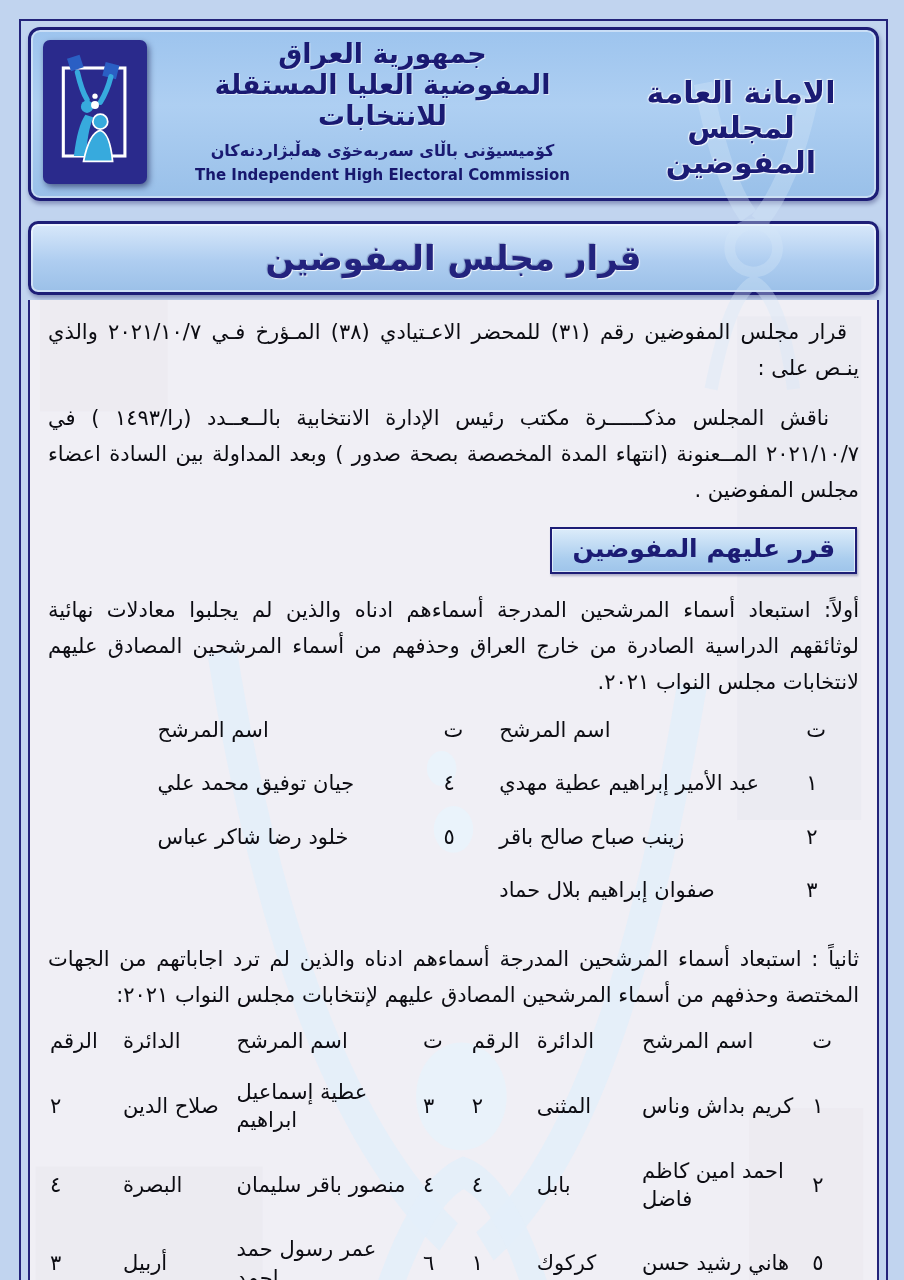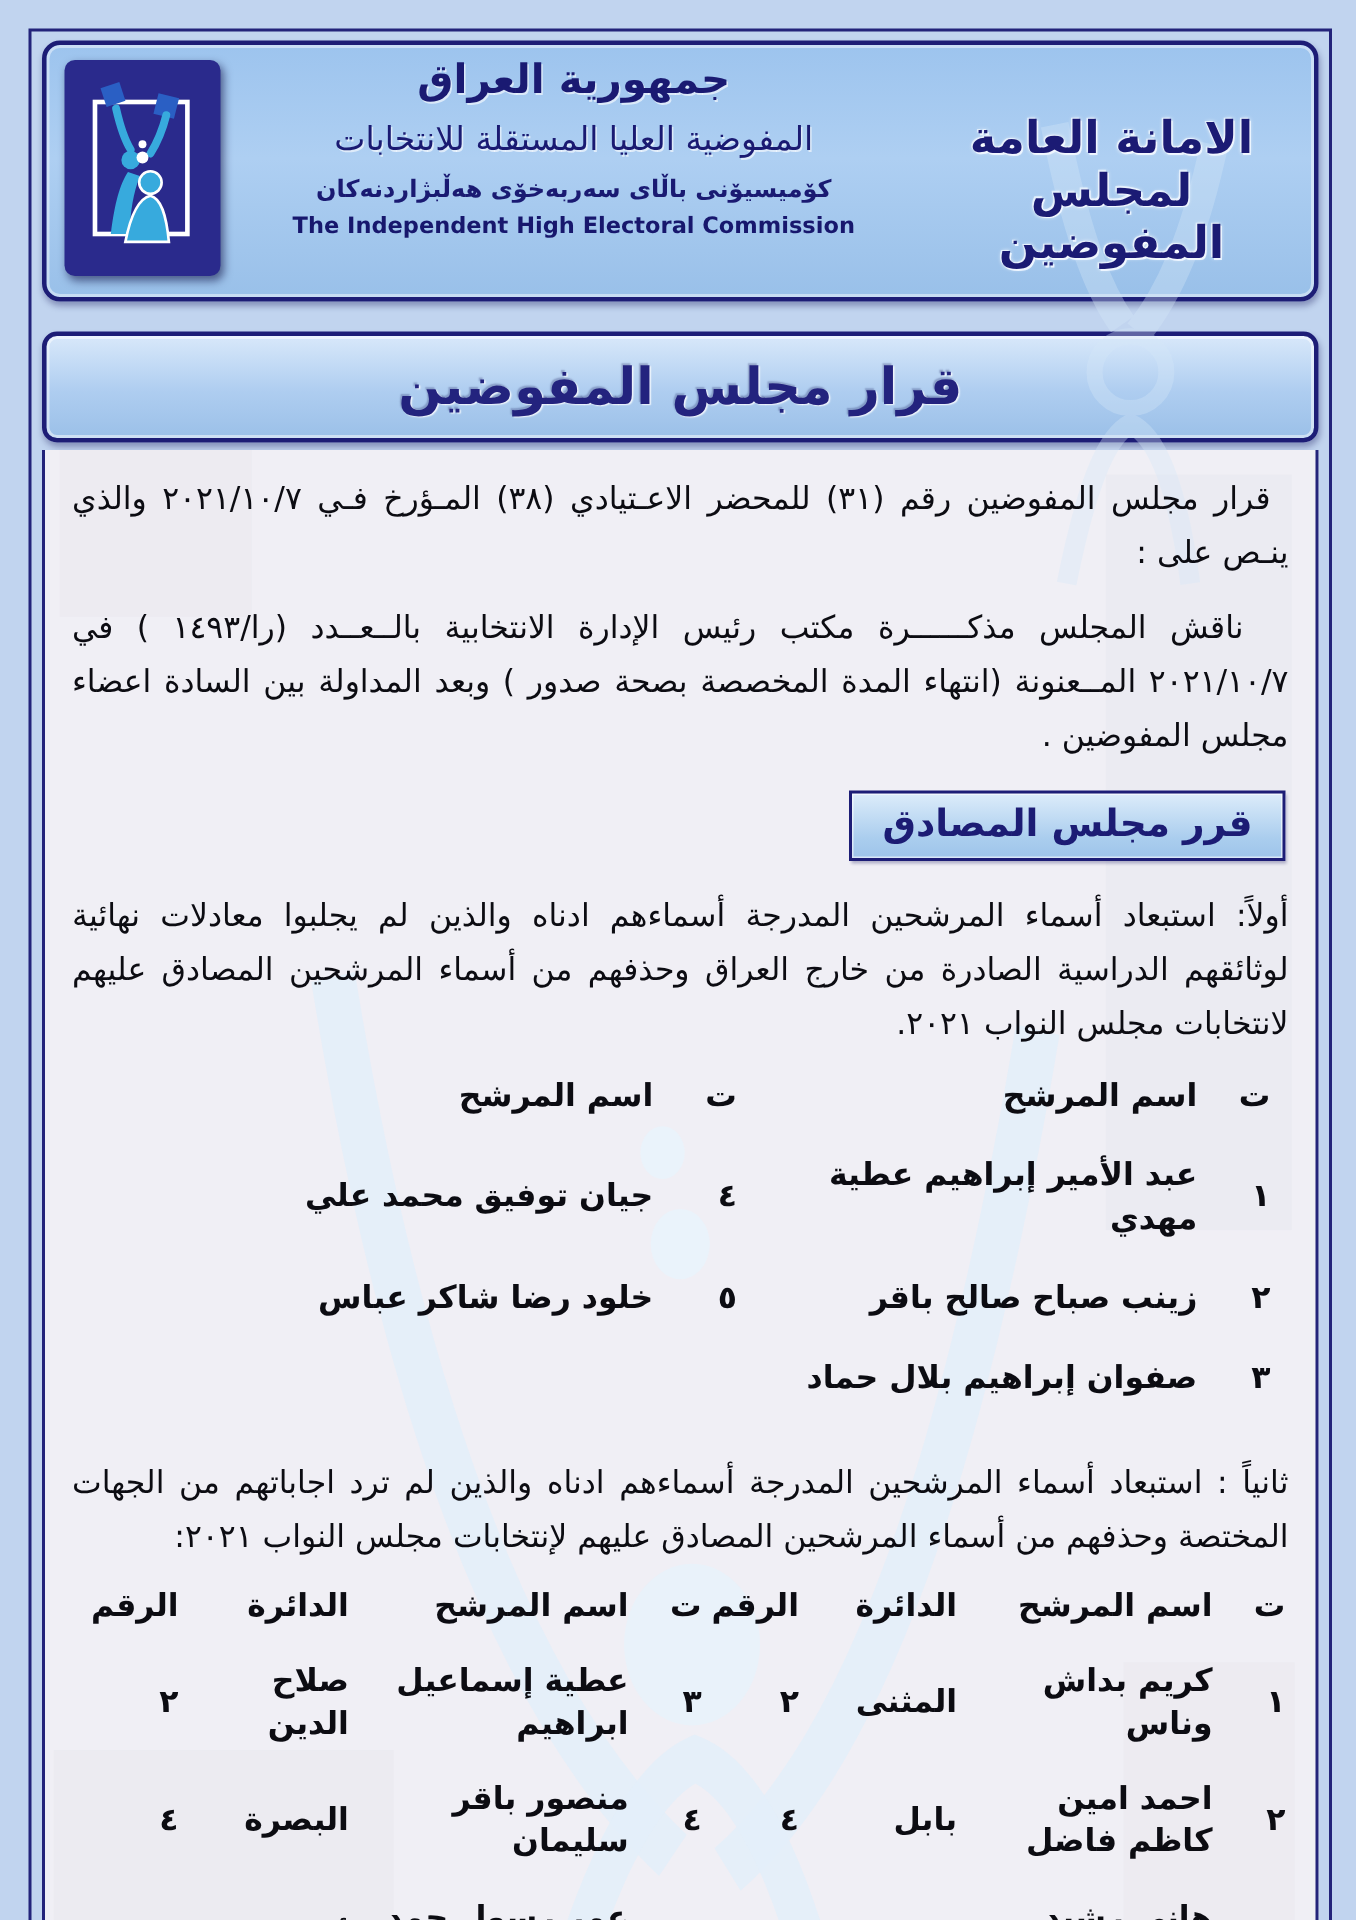--- a/index.html
+++ b/index.html
@@ -24,21 +24,21 @@
   .logo-block{
     width:104px;height:144px;margin:10px 8px 10px 12px;flex:0 0 auto;
     background:#2a2a8c;border-radius:7px;
     box-shadow:2px 3px 6px rgba(10,10,60,.55);
     display:flex;align-items:center;justify-content:center;
   }
   .header-center{
     flex:1 1 auto;text-align:center;color:#1a1a72;padding-top:8px;direction:rtl;
   }
   .hc-l1{font-size:27px;font-weight:bold;text-shadow:1px 1px 0 rgba(255,255,255,.6);}
-  .hc-l2{font-size:22px;font-weight:normal;margin-top:12px;text-shadow:1px 1px 0 rgba(255,255,255,.6);}
+  .hc-l2{font-size:27px;font-weight:bold;margin-top:0;text-shadow:1px 1px 0 rgba(255,255,255,.6);}
   .hc-ku{font-size:16px;font-weight:bold;margin-top:10px;}
   .hc-en{font-size:15px;font-weight:bold;margin-top:6px;color:#17176d;direction:ltr;}
   .header-right{
     position:relative;width:250px;flex:0 0 auto;direction:rtl;text-align:center;
     display:flex;flex-direction:column;justify-content:flex-end;padding:16px 10px 18px 6px;
   }
   .hr-line{
     font-size:30px;font-weight:bold;color:#1b1b74;
     text-shadow:0 0 3px #fff,1px 1px 0 #e9f3ff,-1px -1px 0 #dcebfb;
     position:relative;z-index:2;
@@ -73,21 +73,21 @@
   .p-memo{margin-top:14px;text-indent:30px;text-align:justify;}
   .decision-box{
     display:inline-block;margin:18px 2px 8px 0;padding:5px 20px 9px 20px;
     border:2px solid #1d1d76;
     background:linear-gradient(180deg,#dcecfa 0%,#aacdee 70%,#9ec4ea 100%);
     box-shadow:inset 0 0 0 1px rgba(255,255,255,.6),1px 2px 2px rgba(20,20,90,.3);
     font-size:25px;font-weight:bold;color:#1c1c74;
   }
   .clause{margin-top:10px;text-align:justify;}
   table{border-collapse:collapse;direction:rtl;font-size:21px;}
-  th,td{font-weight:bold;text-align:right;padding:12px 4px 13px 4px;line-height:1.35;}
+  th,td{font-weight:normal;text-align:left;padding:12px 4px 13px 4px;line-height:1.35;}
   .tbl-1{width:86%;margin:4px 8px 6px auto;}
   .tbl-1 th:nth-child(1),.tbl-1 td:nth-child(1){width:7%;}
   .tbl-1 th:nth-child(2),.tbl-1 td:nth-child(2){width:44%;}
   .tbl-1 th:nth-child(3),.tbl-1 td:nth-child(3){width:8%;}
   .tbl-1 th:nth-child(4),.tbl-1 td:nth-child(4){width:41%;}
   .tbl-2{width:100%;margin:4px 0 2px 0;}
   .tbl-2 th,.tbl-2 td{padding:10px 2px 12px 2px;}
   .tbl-2 th:nth-child(1),.tbl-2 td:nth-child(1){width:6%;}
   .tbl-2 th:nth-child(2),.tbl-2 td:nth-child(2){width:21%;}
   .tbl-2 th:nth-child(3),.tbl-2 td:nth-child(3){width:13%;}
@@ -159,21 +159,21 @@
       <circle cx="430" cy="452" r="20" fill="#eaf3fb"></circle>
       <circle cx="438" cy="680" r="46" fill="#e9f2fa"></circle>
       <path d="M330,955 C360,830 400,760 440,745 C485,760 520,840 545,955" fill="none" stroke="#e3eef9" stroke-width="26" opacity="0.9"></path>
     </svg>
 
     <div class="content">
       <p class="p-intro">قرار مجلس المفوضين رقم (٣١) للمحضر الاعـتيادي (٣٨) المـؤرخ  فـي   ٢٠٢١/١٠/٧ والذي ينـص على :</p>
 
       <p class="p-memo">ناقش المجلس مذكــــــرة مكتب رئيس الإدارة الانتخابية  بالــعــدد (را/١٤٩٣ )  في ٢٠٢١/١٠/٧ المــعنونة (انتهاء المدة المخصصة بصحة صدور )  وبعد المداولة بين السادة اعضاء مجلس المفوضين .</p>
 
-      <div class="decision-box">قرر مجلس المصادق</div>
+      <div class="decision-box">قرر عليهم المفوضين</div>
 
       <p class="clause">أولاً: استبعاد أسماء المرشحين المدرجة أسماءهم ادناه والذين لم يجلبوا معادلات نهائية لوثائقهم الدراسية الصادرة من خارج العراق وحذفهم من أسماء المرشحين المصادق عليهم لانتخابات مجلس النواب ٢٠٢١.</p>
 
       <table class="tbl-1">
         <thead>
           <tr>
             <th>ت</th>
             <th>اسم المرشح</th>
             <th>ت</th>
             <th>اسم المرشح</th>

